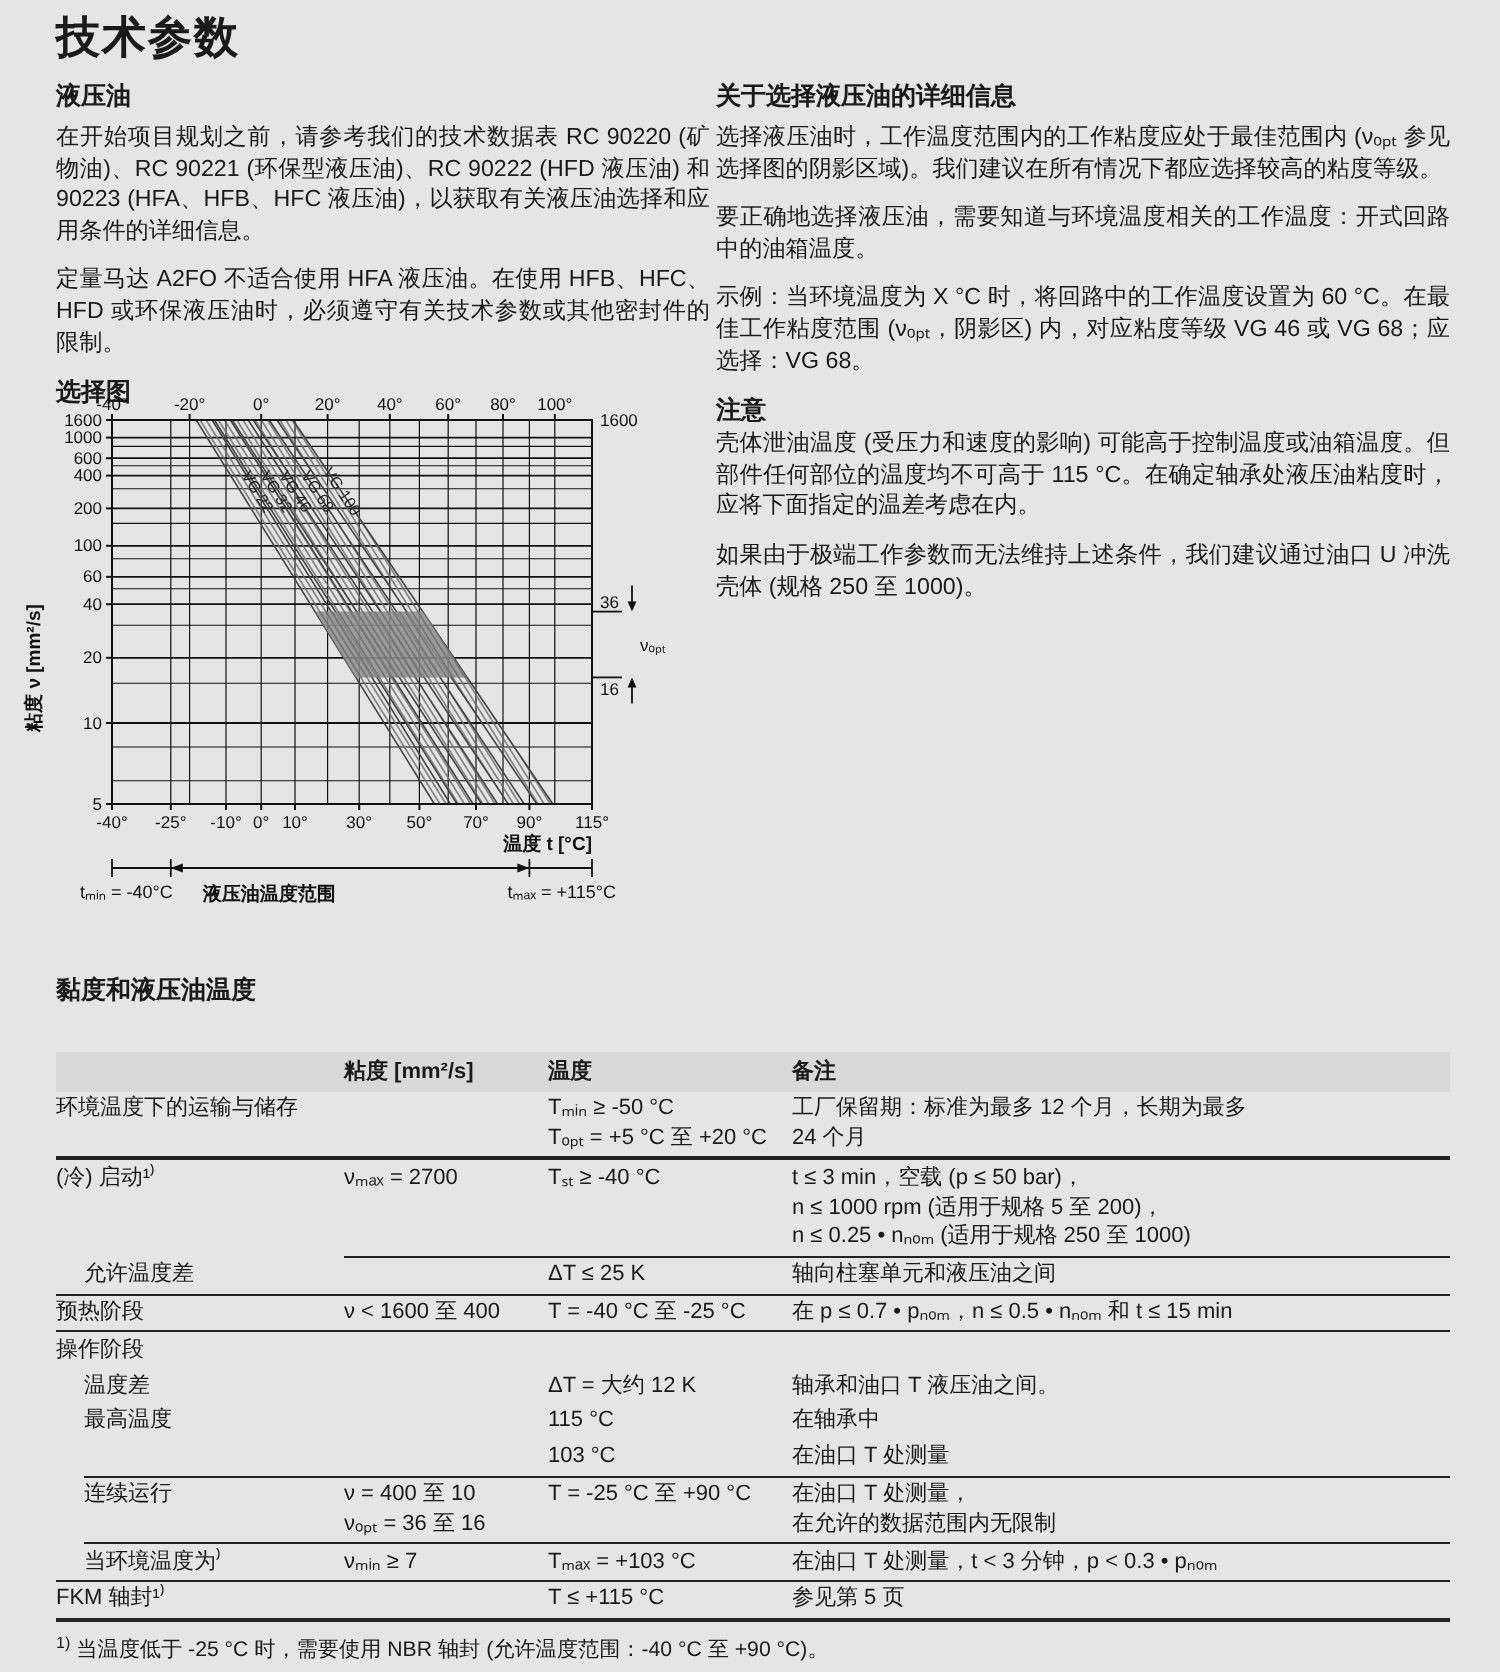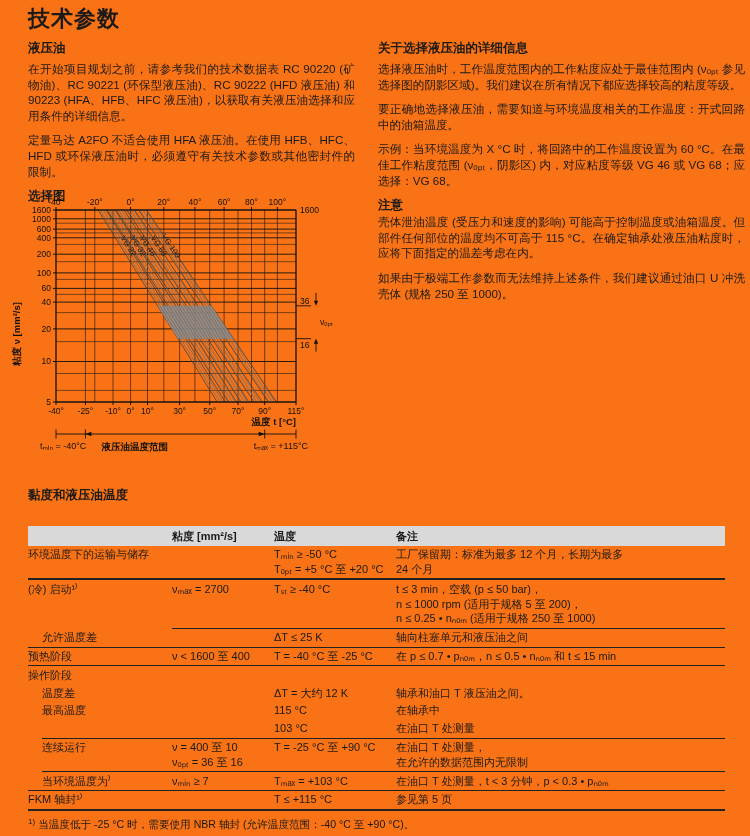--- a/index.html
+++ b/index.html
@@ -1,20 +1,20 @@
 <!DOCTYPE html>
 <html><head>
 <meta charset="utf-8">
 <style>
   html,body{margin:0;padding:0;background:#ffffff;}
   body{width:750px;height:836px;position:relative;font-family:"Liberation Sans",sans-serif;color:#1a1a1a;}
-  .page{position:absolute;inset:0;background:#f97316;overflow:hidden;}
+  .page{position:absolute;inset:0;background:#e5e5e5;overflow:hidden;}
   .doc-title{position:absolute;left:28px;top:4px;font-size:22px;font-weight:bold;letter-spacing:1px;}
   .col-left{position:absolute;left:28px;top:40px;width:327px;}
-  .col-right{position:absolute;left:358px;top:40px;width:367px;margin-left:20px;}
+  .col-right{position:absolute;left:358px;top:40px;width:367px;}
   h3{font-size:12.5px;font-weight:bold;margin:0 0 5px 0;line-height:16px;}
   h3.tight{margin-bottom:1px;}
   p{font-size:11.6px;line-height:15.6px;margin:0 0 9px 0;text-align:justify;}
   .chart-wrap{position:absolute;left:10px;top:196px;width:332px;height:262px;}
   svg{font-family:"Liberation Sans",sans-serif;}
   .tbl-block{position:absolute;left:28px;top:487px;width:697px;}
   .tbl-title{font-size:12.5px;font-weight:bold;margin-bottom:22px;}
   .row{display:grid;grid-template-columns:144px 102px 122px 1fr;font-size:11px;line-height:14.8px;padding:1.5px 0;}
   .row .c{padding-right:6px;white-space:pre-line;}
   .thead{background:#d9d9d9;font-weight:bold;padding:2.5px 0;}

